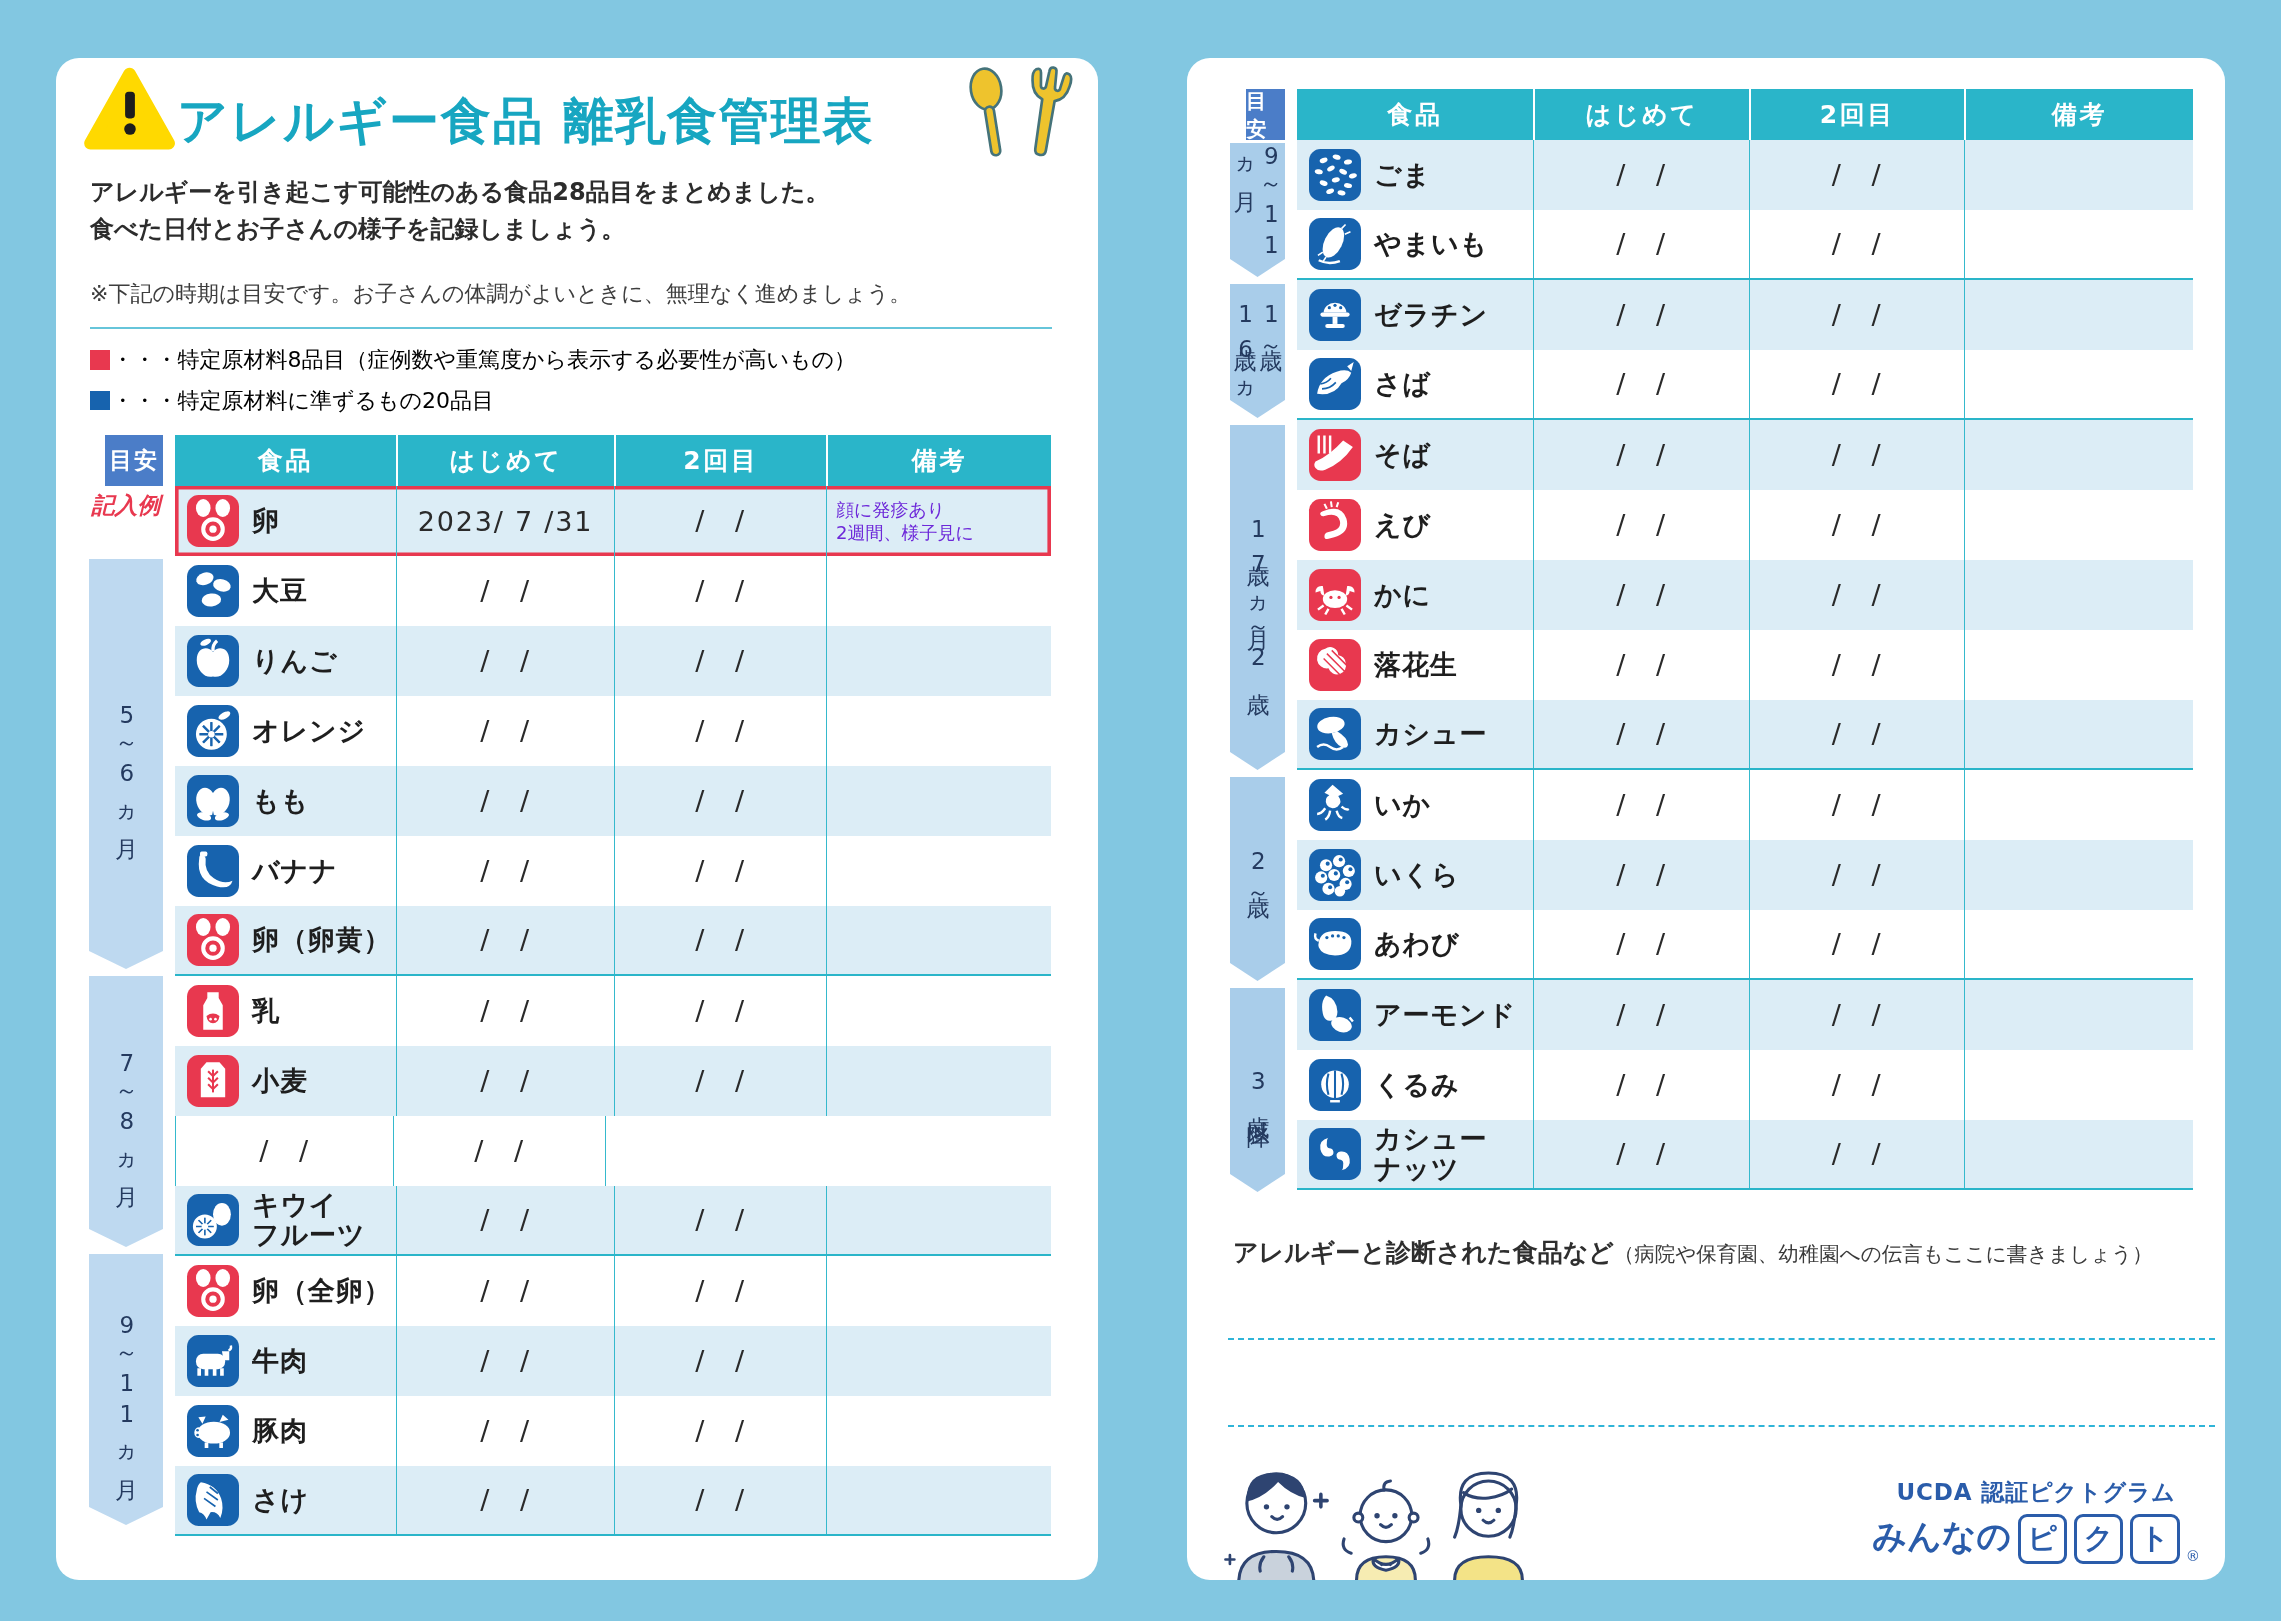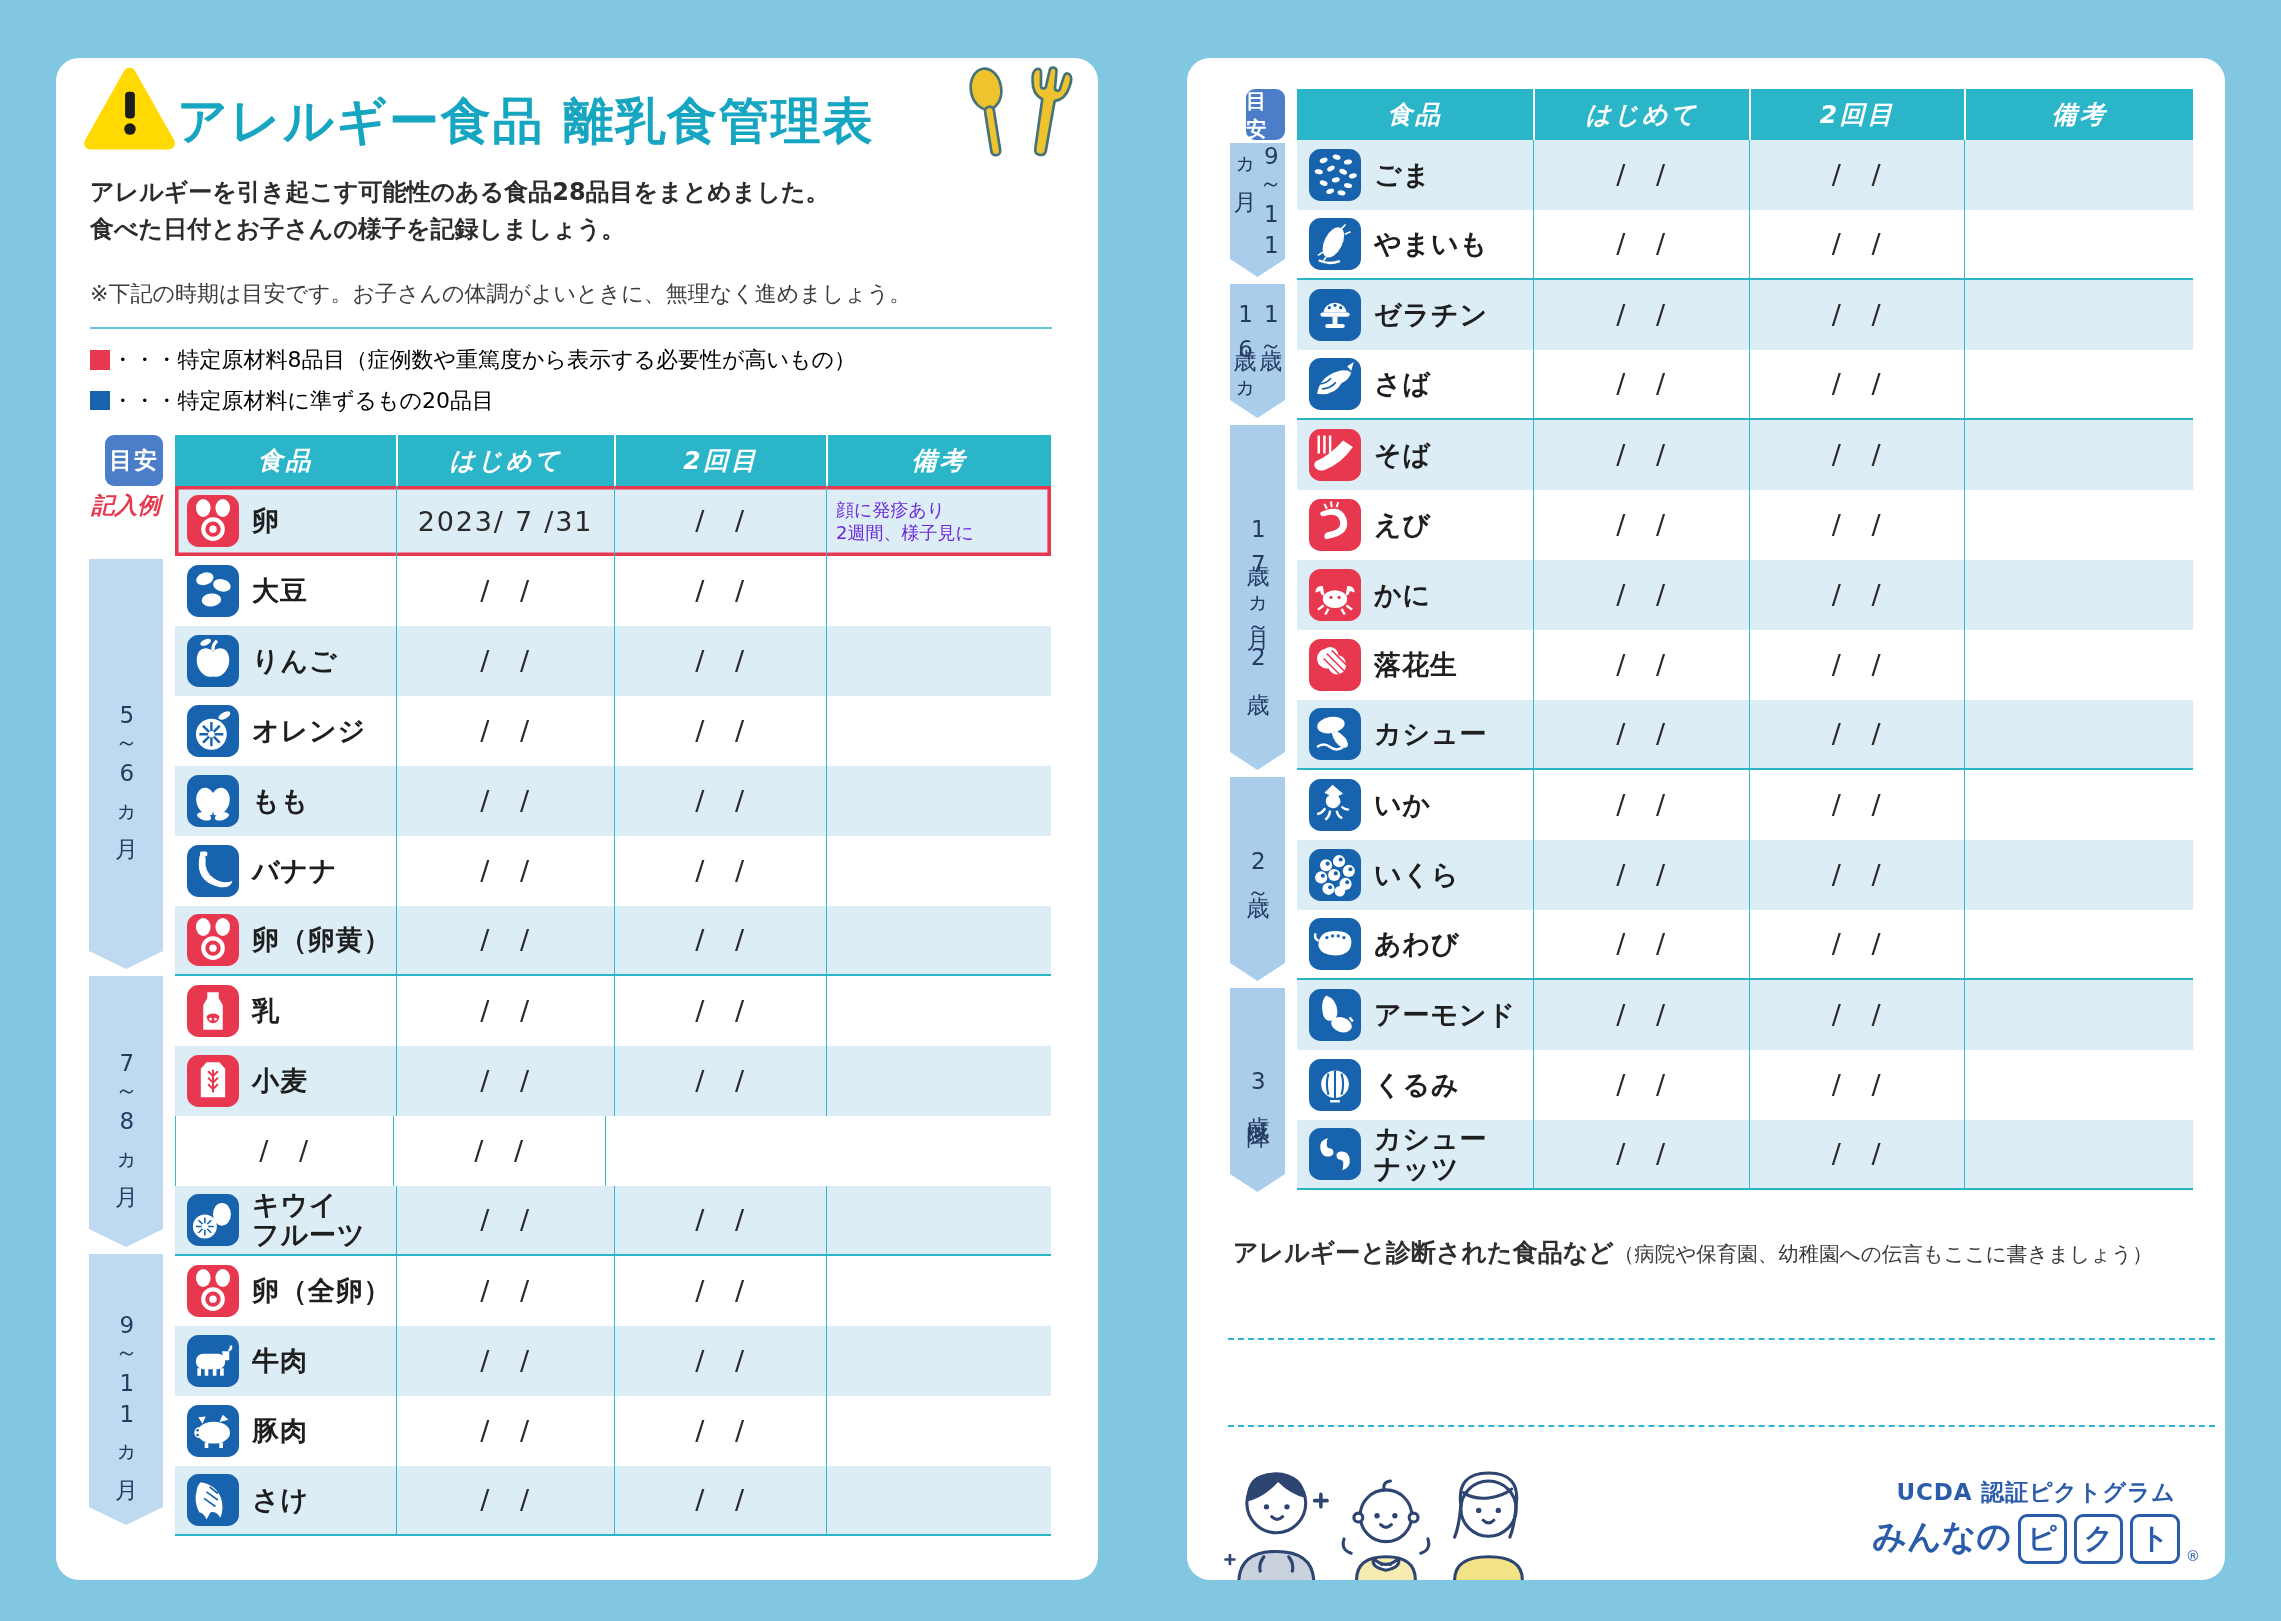--- a/index.html
+++ b/index.html
@@ -25,38 +25,38 @@
   .legend-line  { display:flex; align-items:center; margin-bottom:10.7px; }
   .legend-swatch{ width:19.6px; height:19.6px; flex:0 0 19.6px; margin-right:1.8px; }
   .sw-red  { background:#e8384f; }
   .sw-blue { background:#1763ae; }
 
   
   .guide-col { position:absolute; }
   #left-guide  { left:33px;  top:377px; width:74px;  height:1093px; }
   #right-guide { left:43px;  top:31px;  width:55px;  height:1107px; }
   .guide-head { position:absolute; top:0; left:16px; right:0; height:51px; background:#4b7dc8; color:#fff;
-                font-weight:bold; display:flex; align-items:center; justify-content:center; letter-spacing:1.8px; font-size:23px;border-radius:9px; }
+                font-weight:bold; display:flex; align-items:center; justify-content:center; letter-spacing:1.8px; font-size:23px; }
   #right-guide .guide-head { font-size:20.5px; letter-spacing:0; }
   .guide-example { position:absolute; left:0; right:0; display:flex; align-items:center; justify-content:center;
                    color:#e8384f; font-weight:bold; font-size:23px; }
   .guide-arrow { position:absolute; left:0; width:100%;
                  clip-path:polygon(0 0,100% 0,100% calc(100% - 18px),50% 100%,0 calc(100% - 18px));
                  display:flex; align-items:center; justify-content:center; }
   #left-guide  .guide-arrow { background:#bed9f0; }
   #right-guide .guide-arrow { background:#a9cdea; }
   .guide-arrow span { writing-mode:vertical-rl; text-orientation:upright; font-size:23px; letter-spacing:4.5px;
                       color:#243a5f; white-space:pre-line; line-height:1.12; font-weight:500; }
 
   .food-table { position:absolute; }
   #left-table  { left:119px; top:377px; width:876px; }
   #right-table { left:110px; top:31px;  width:896px; }
   .t-head { display:flex; height:51px; }
   .h-cell { background:#2ab5c9; color:#fff; font-weight:bold; font-size:25px; letter-spacing:2.7px;
-            display:flex; align-items:center; justify-content:center; height:51px;font-style:italic; }
+            display:flex; align-items:center; justify-content:center; height:51px; }
   .h-cell + .h-cell { border-left:2.7px solid #fff; }
   .t-row  { display:flex; }
   #left-table  .t-row { height:70px; }
   #right-table .t-row { height:70px; }
   .t-row.alt { background:#dcedf6; }
   .t-row.group-end { border-bottom:2.7px solid #2ab5c9; }
   .t-row.example { box-shadow:inset 0 0 0 3.6px #e8384f; }
   .cell { height:100%; display:flex; align-items:center; }
   .c-food   { padding-left:11.6px; }
   .c-date   { justify-content:center; font-size:27px; color:#2a2a2a; border-left:1.8px solid #35b9cd; letter-spacing:1.8px; }

